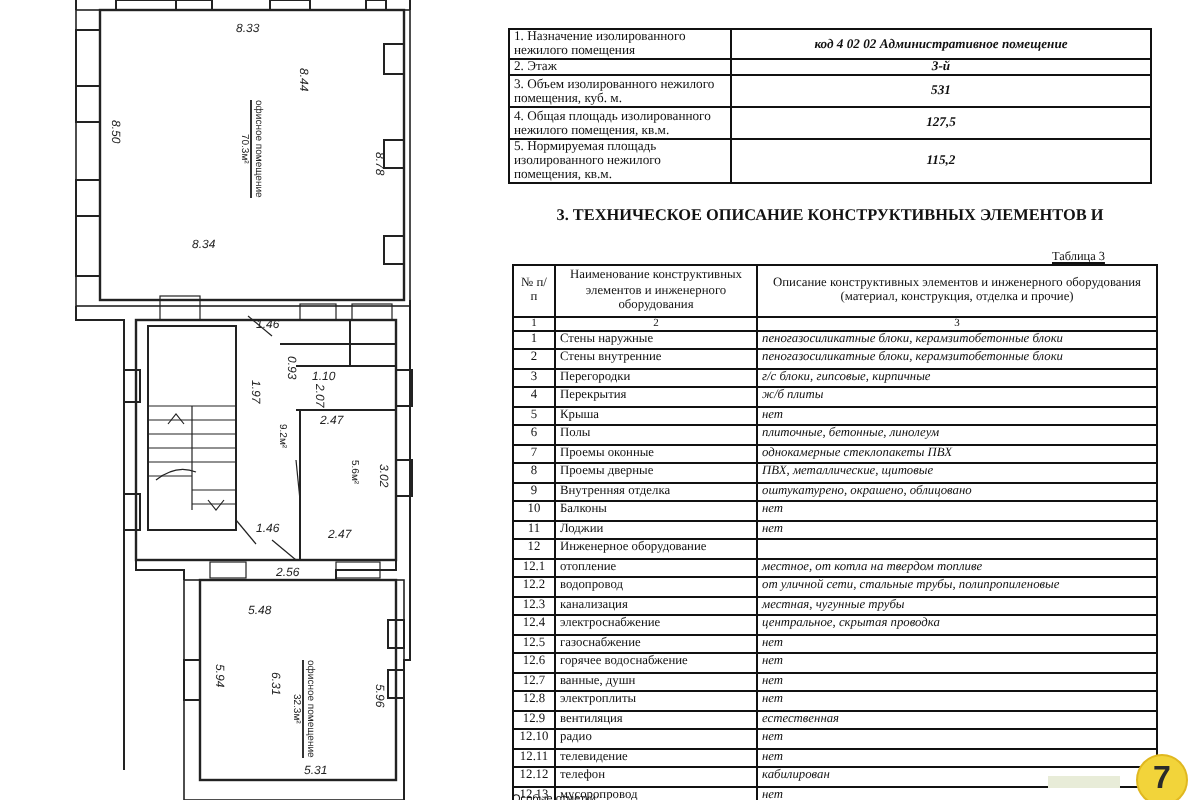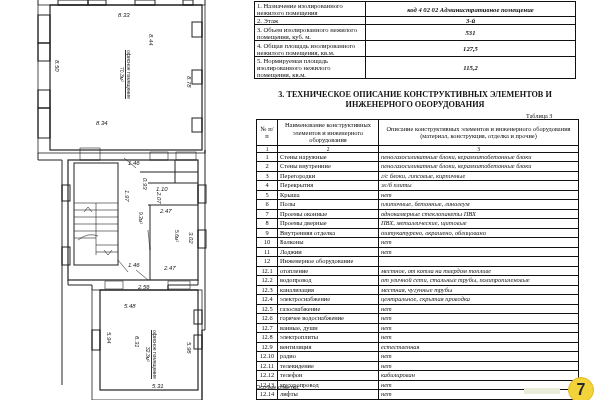--- a/index.html
+++ b/index.html
@@ -3,21 +3,21 @@
 <meta charset="utf-8">
 <style>
   html,body{margin:0;padding:0;background:#fff;}
   body{width:600px;height:400px;position:relative;overflow:hidden;font-family:"Liberation Serif",serif;color:#111;}
   .plan{position:absolute;left:0;top:0;width:240px;height:400px;}
   .plan svg{position:absolute;left:0;top:0;}
   .dim{position:absolute;font-family:"Liberation Sans",sans-serif;font-style:italic;font-size:6px;color:#222;white-space:nowrap;}
   .dim.v{transform:rotate(90deg);transform-origin:left top;}
   .rm{position:absolute;font-family:"Liberation Sans",sans-serif;font-size:5px;color:#222;white-space:nowrap;transform:rotate(90deg);transform-origin:left top;line-height:6px;text-align:center;}
   .rm .u{border-bottom:0.6px solid #333;display:block;}
-  .doc{position:absolute;left:254px;top:4px;width:346px;height:300px;}
+  .doc{position:absolute;left:254px;top:17px;width:346px;height:300px;}
   table{border-collapse:collapse;}
   .info{position:absolute;left:0;top:-3px;width:322px;font-size:6.6px;}
   .info td{border:1px solid #111;padding:0 2px;line-height:7px;vertical-align:middle;}
   .info td.v{text-align:center;font-style:italic;font-weight:bold;width:205px;}
   .title{position:absolute;left:0;top:86px;width:322px;text-align:center;font-weight:bold;font-size:8.2px;line-height:10px;}
   .tabno{position:absolute;left:272px;top:108px;font-size:6.2px;text-decoration:underline;}
   .tech{position:absolute;left:2px;top:115px;width:323px;font-size:6.4px;}
   .tech td,.tech th{border:1px solid #111;padding:0 2px;height:8.5px;line-height:8px;vertical-align:middle;font-weight:normal;}
   .tech th{text-align:center;line-height:7.5px;padding:1px 2px;}
   .tech td.n{text-align:center;width:16px;padding:0;}
@@ -166,21 +166,20 @@
       </tr>
       <tr style="height:16px;">
         <td>5. Нормируемая площадь изолированного нежилого помещения, кв.м.</td>
         <td class="v">115,2</td>
       </tr>
     </tbody>
   </table>
 
   <div class="title">
     <div>3. ТЕХНИЧЕСКОЕ ОПИСАНИЕ КОНСТРУКТИВНЫХ ЭЛЕМЕНТОВ И</div>
-    <div>ИНЖЕНЕРНОГО ОБОРУДОВАНИЯ</div>
   </div>
   <div class="tabno">Таблица 3</div>
 
   <table class="tech">
     <thead>
       <tr>
         <th style="width:16px;">№ п/п</th>
         <th style="width:96px;">Наименование конструктивных элементов и инженерного оборудования</th>
         <th>Описание конструктивных элементов и инженерного оборудования (материал, конструкция, отделка и прочие)</th>
       </tr>

